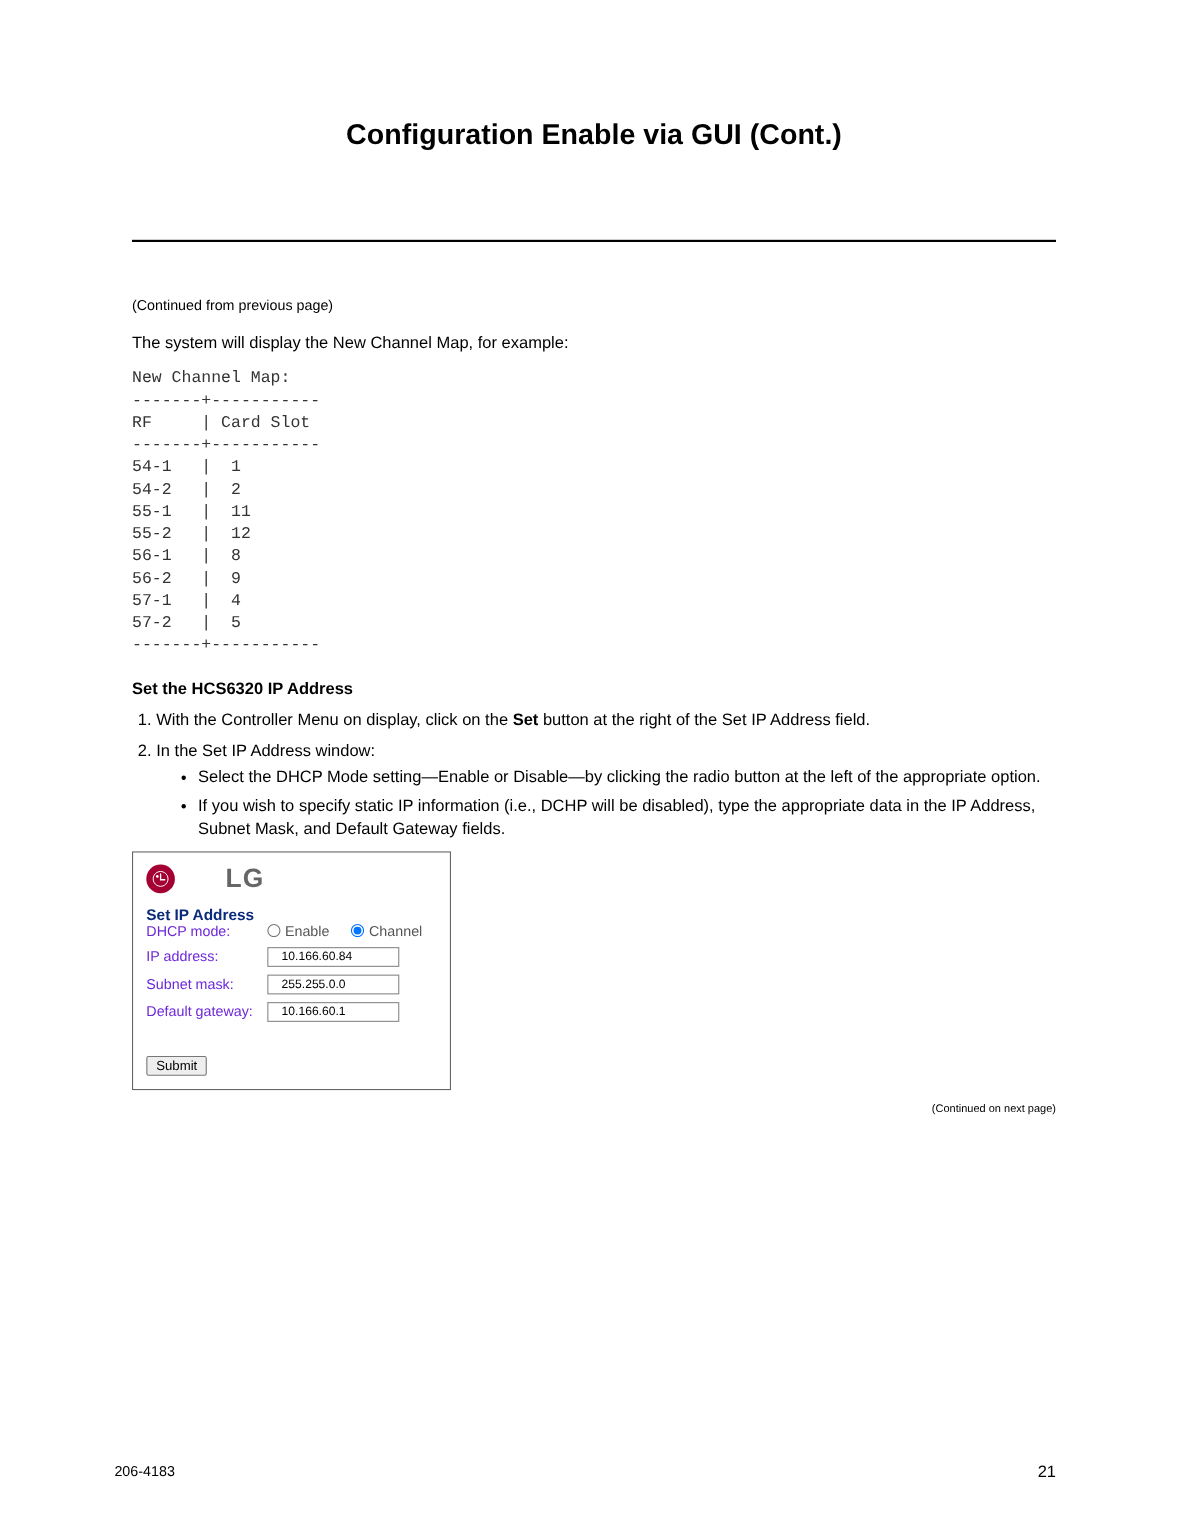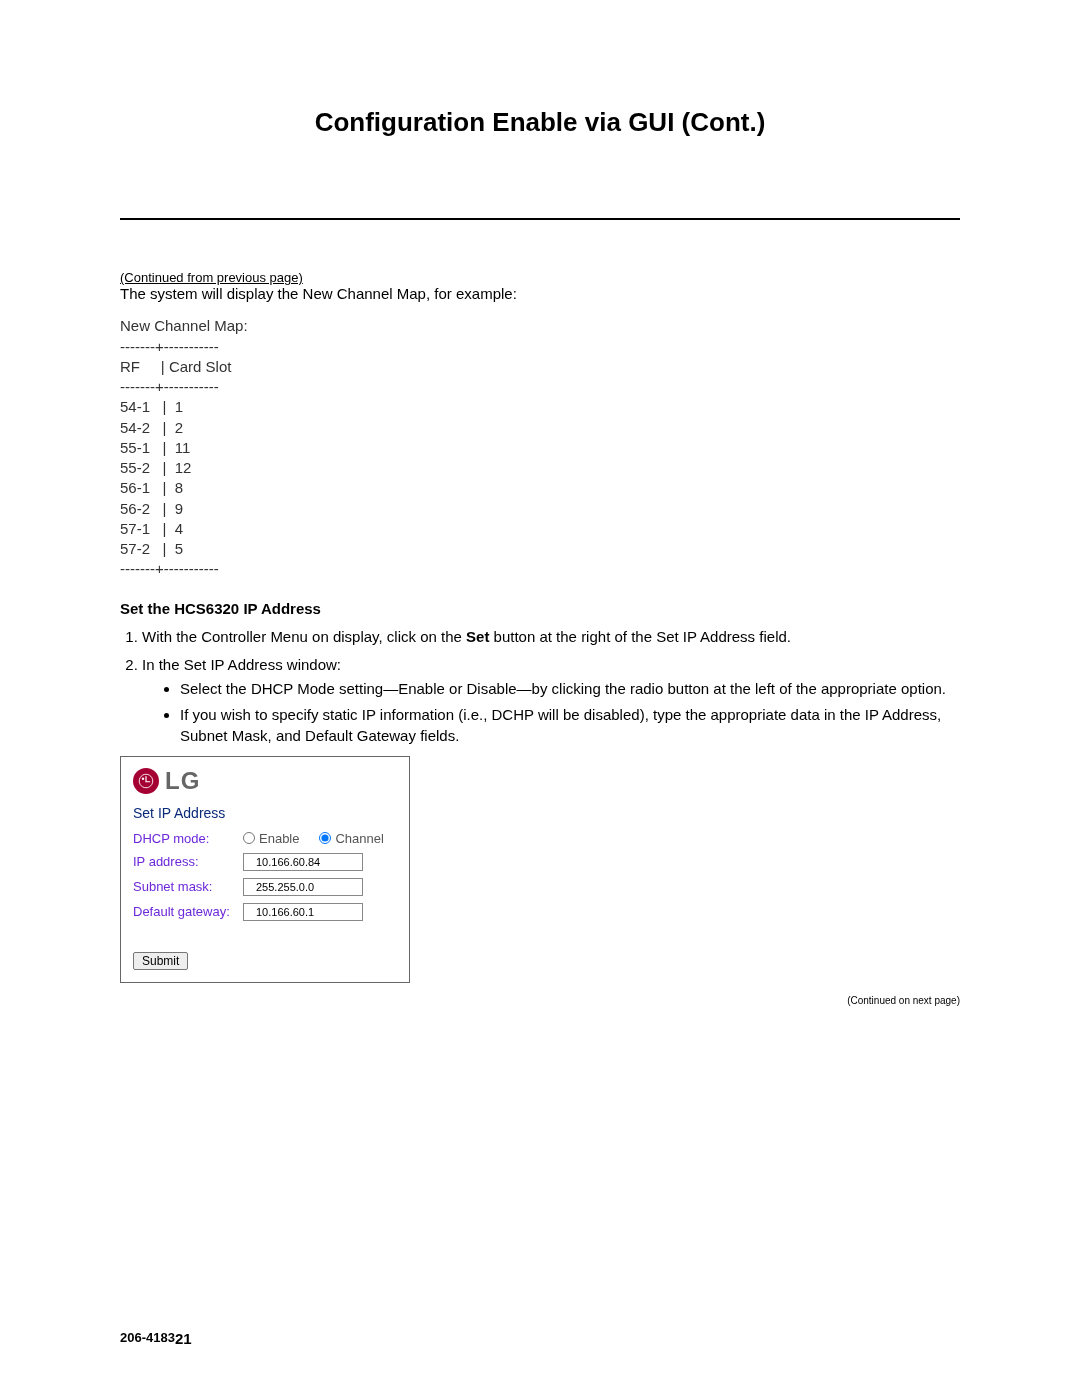--- a/index.html
+++ b/index.html
@@ -22,28 +22,28 @@
     font-weight: bold;
     margin-bottom: 80px;
   }
   .hr {
     border: none;
     border-top: 2px solid #000;
     margin-bottom: 50px;
   }
   .continued-top {
     font-size: 13px;
-    text-decoration: underline;
+    margin-bottom: 18px;
   }
   .intro-text {
     font-size: 15px;
     margin-bottom: 14px;
   }
   .channel-map {
-    font-family: Liberation Sans, sans-serif;
+    font-family: Liberation Mono, monospace;
     font-size: 15px;
     white-space: pre;
     line-height: 1.35;
     margin-bottom: 20px;
     color: #333;
   }
   .section-heading {
     font-weight: bold;
     font-size: 15px;
     margin-bottom: 10px;
@@ -71,20 +71,21 @@
     margin-top: 10px;
     padding: 10px 12px 12px 12px;
     font-size: 13px;
     color: #444;
     box-sizing: border-box;
   }
   .logo-row {
     display: flex;
     align-items: center;
     margin-bottom: 10px;
+    gap: 40px;
   }
   .logo-circle {
     width: 26px;
     height: 26px;
     border-radius: 50%;
     background: #a50034;
     position: relative;
     margin-right: 6px;
     display:flex;
     align-items:center;
@@ -92,23 +93,22 @@
   }
   .logo-circle svg { display:block; }
   .logo-text {
     font-size: 24px;
     font-weight: bold;
     color: #666;
     letter-spacing: 1px;
   }
   .dialog-title {
     color: #0a2a7a;
-    font-weight: normal;
+    font-weight: bold;
     font-size: 14px;
-    margin-bottom: 10px;
   }
   .form-row {
     display: flex;
     align-items: center;
     margin-bottom: 7px;
   }
   .form-label {
     width: 110px;
     font-size: 13px;
     color: #6d28d9;
@@ -149,26 +149,25 @@
     border-radius:2px;
   }
   .continued-bottom {
     text-align: right;
     font-size: 10px;
     margin-top: 12px;
   }
   .footer {
     position: absolute;
     bottom: 50px;
-    left: 120px;
+    left: 104px;
     right: 120px;
     display: flex;
-    justify-content: flex-start;
-    font-size: 13px;
-    font-weight: bold;
+    justify-content: space-between;
+    font-size: 13px;
   }
   .page-num { font-size: 15px; }
 </style>
 </head>
 <body>
 
 <div class="page">
   <h1 class="page-title">Configuration Enable via GUI (Cont.)</h1>
   <hr class="hr">
 

